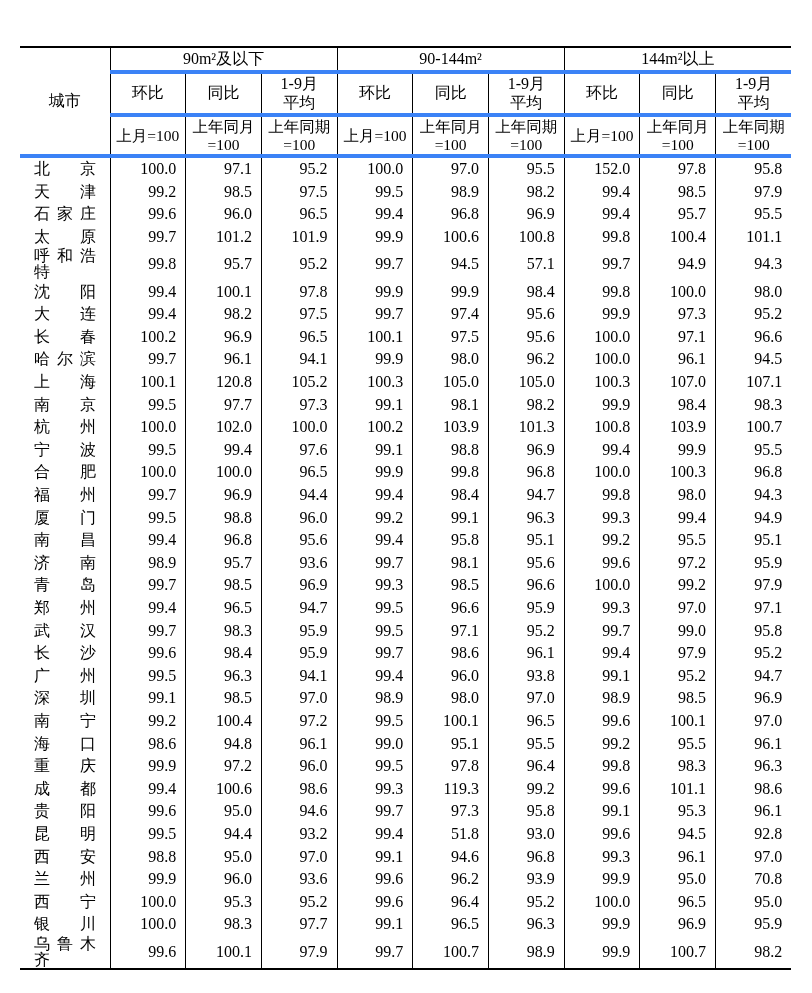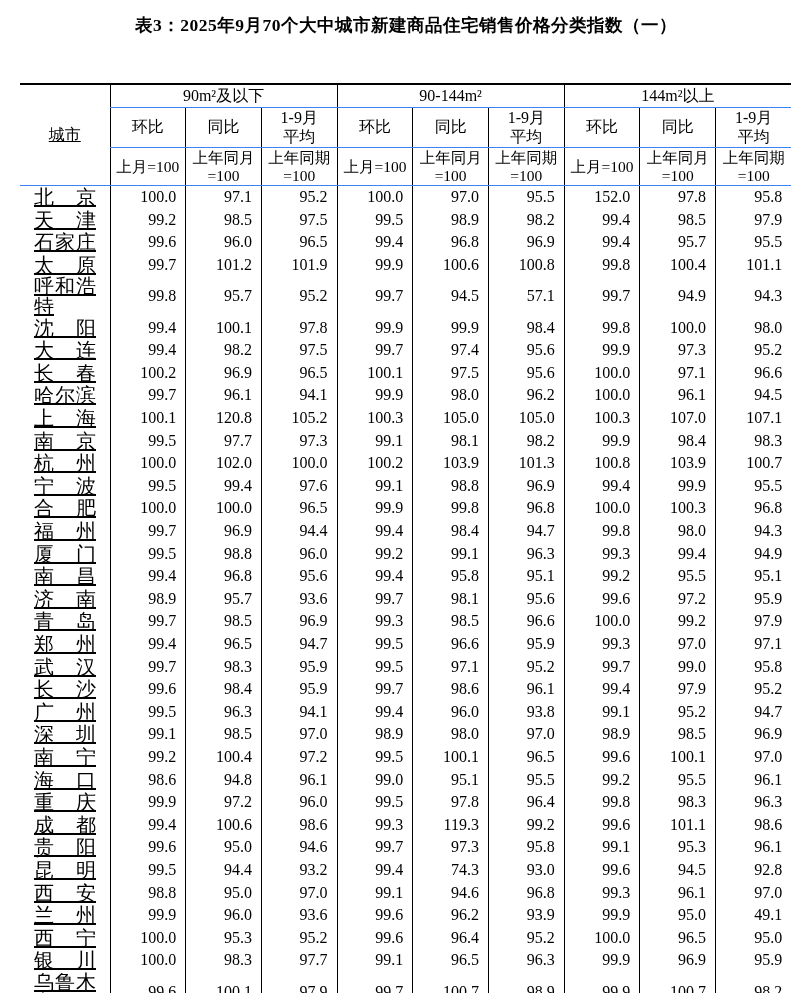--- a/index.html
+++ b/index.html
@@ -25,49 +25,48 @@
   }
   col.city-col{width:90px;}
   col.num-col{width:75.7px;}
   th,td{
     padding:0;margin:0;
     border-left:1px solid #000;
     font-weight:normal;
     vertical-align:middle;
     background:#fff;
   }
-  th.city-head, td.city-cell{border-left:none;text-decoration:underline;}
+  th.city-head, td.city-cell{border-left:none;}
   thead th{
-    border-bottom:1px solid #3b82f6;
+    border-bottom:4px solid #3b82f6;
     white-space:pre-line;
     line-height:1.15;
   }
   tr.group-row th{height:22px;}
   tr.metric-row th{height:39px;}
   tr.base-row th{height:37px;font-size:15.5px;}
   th.city-head{font-size:16px;}
   tbody td{height:22.6px;border-top:none;border-bottom:none;}
-  td.city-cell{font-size:20px;}
+  td.city-cell{font-size:16px;}
   .city-text{
     width:62px;margin-left:14px;
     text-align:justify;
     text-align-last:justify;
     line-height:1;
   }
   td.num-cell{
     text-align:right;
     padding-right:9px;
     font-size:16px;
   }
 </style>
 </head>
 <body>
 
 <div class="page">
-  <h1 class="page-title">表3：2025年9月70个大中城市新建商品住宅销售价格分类指数（一）</h1>
 
   <table class="index-table">
     <colgroup>
       <col class="city-col">
       <col class="num-col">
         <col class="num-col">
         <col class="num-col">
       <col class="num-col">
         <col class="num-col">
         <col class="num-col">
@@ -522,21 +521,21 @@
           <td class="num-cell">96.1</td>
         </tr>
         <tr>
           <td class="city-cell">
             <div class="city-text">昆明</div>
           </td>
           <td class="num-cell">99.5</td>
           <td class="num-cell">94.4</td>
           <td class="num-cell">93.2</td>
           <td class="num-cell">99.4</td>
-          <td class="num-cell">74.3</td>
+          <td class="num-cell">51.8</td>
           <td class="num-cell">93.0</td>
           <td class="num-cell">99.6</td>
           <td class="num-cell">94.5</td>
           <td class="num-cell">92.8</td>
         </tr>
         <tr>
           <td class="city-cell">
             <div class="city-text">西安</div>
           </td>
           <td class="num-cell">98.8</td>
@@ -554,21 +553,21 @@
             <div class="city-text">兰州</div>
           </td>
           <td class="num-cell">99.9</td>
           <td class="num-cell">96.0</td>
           <td class="num-cell">93.6</td>
           <td class="num-cell">99.6</td>
           <td class="num-cell">96.2</td>
           <td class="num-cell">93.9</td>
           <td class="num-cell">99.9</td>
           <td class="num-cell">95.0</td>
-          <td class="num-cell">49.1</td>
+          <td class="num-cell">70.8</td>
         </tr>
         <tr>
           <td class="city-cell">
             <div class="city-text">西宁</div>
           </td>
           <td class="num-cell">100.0</td>
           <td class="num-cell">95.3</td>
           <td class="num-cell">95.2</td>
           <td class="num-cell">99.6</td>
           <td class="num-cell">96.4</td>

